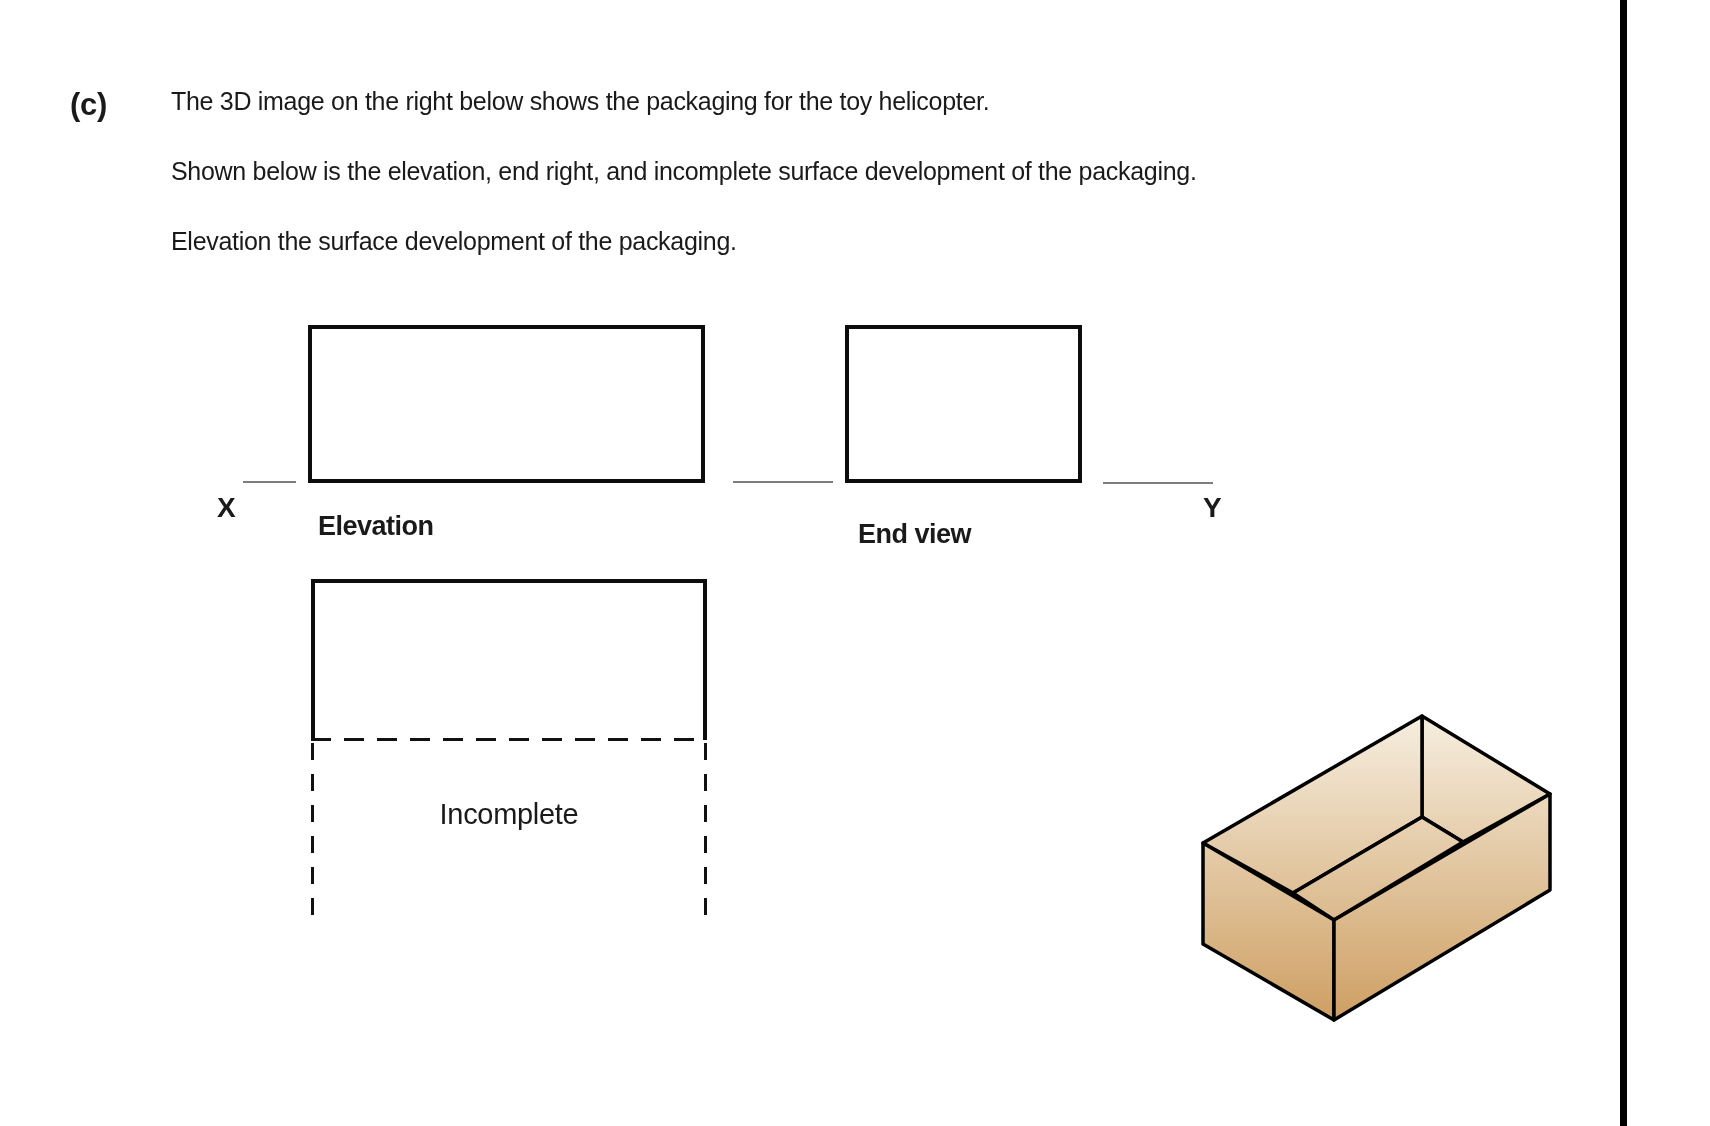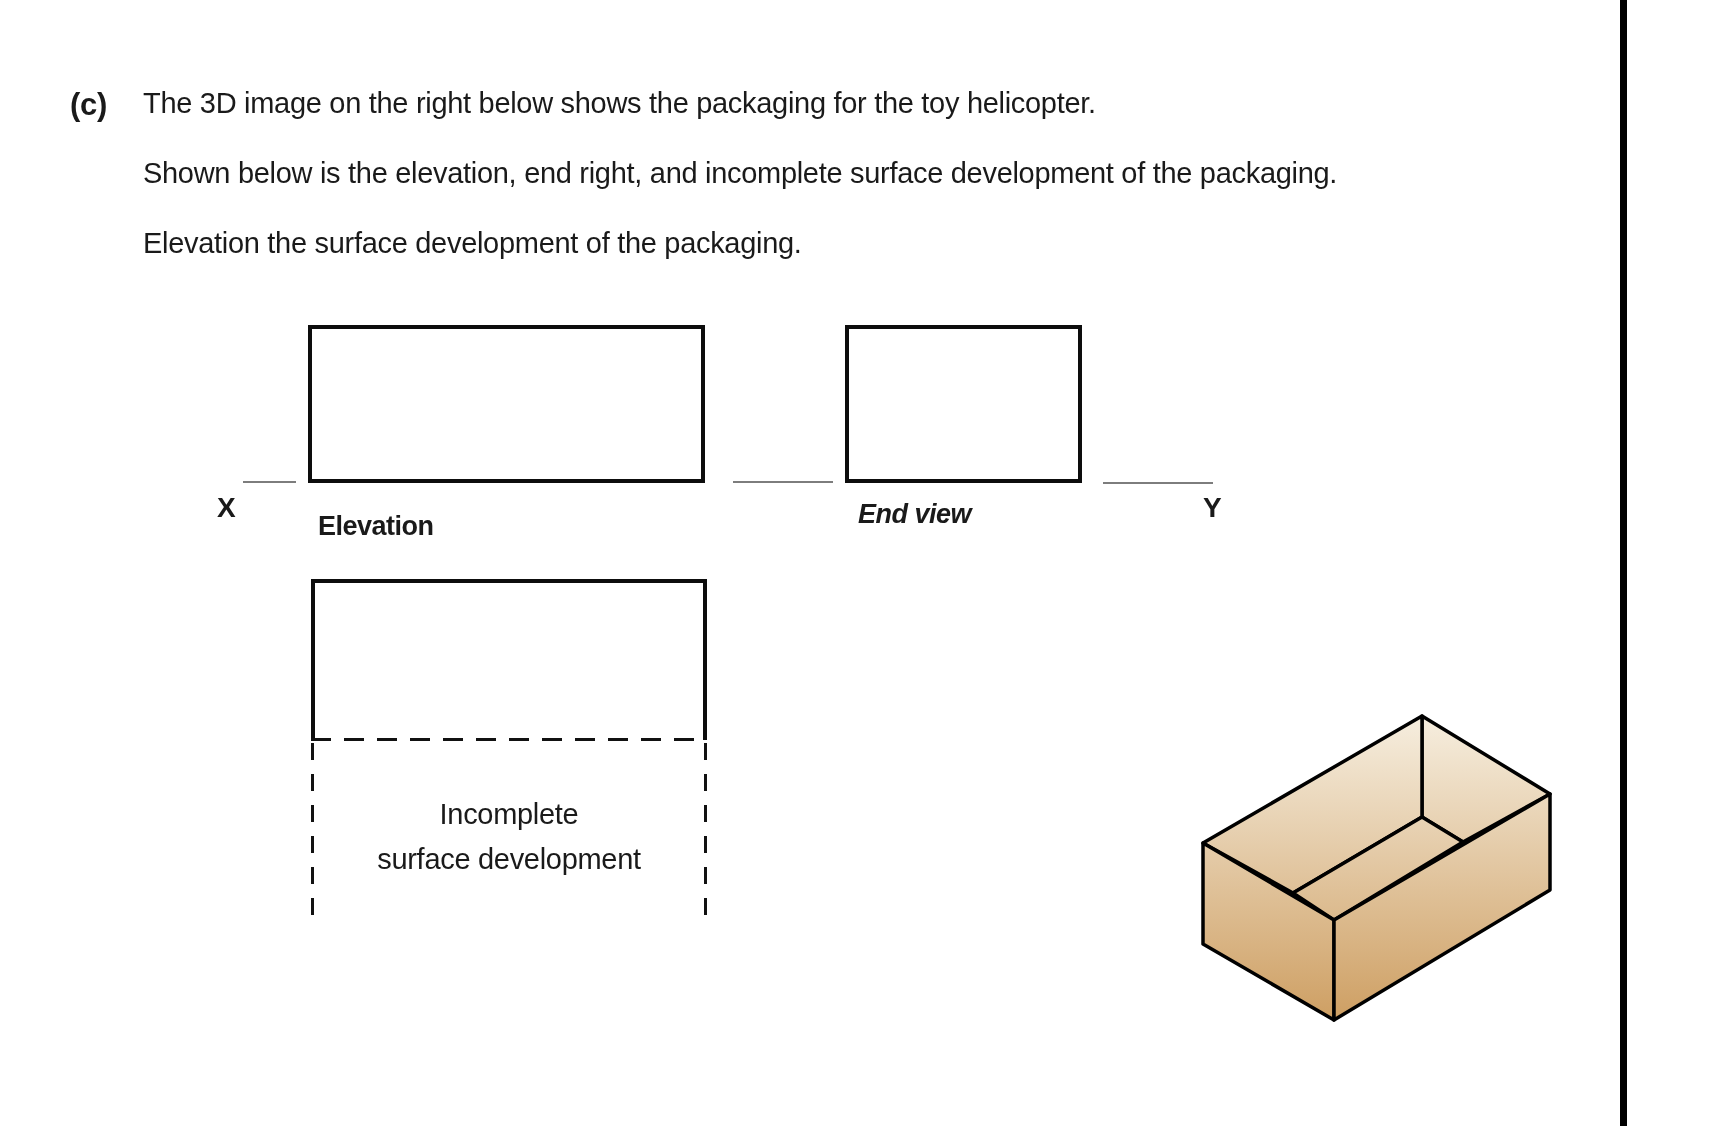--- a/index.html
+++ b/index.html
@@ -10,22 +10,22 @@
     position: absolute; left: 1620px; top: 0; width: 7px; height: 1126px;
     background: #000;
   }
 
   
   .q-label {
     position: absolute; left: 70px; top: 87px;
     font-size: 31px; font-weight: bold; letter-spacing: -0.3px;
   }
   .q-line {
-    position: absolute; left: 143px; white-space: nowrap;
-    font-size: 29px; letter-spacing: -0.3px;
+    position: absolute; left: 171px; white-space: nowrap;
+    font-size: 25px; letter-spacing: -0.3px;
   }
   .q1 { top: 87px; }
   .q2 { top: 157px; }
   .q3 { top: 227px; }
 
   
   .gline { position: absolute; height: 2px; background: #7d7d7d; }
   .g1 { left: 243px; top: 481px; width: 53px; }
   .g2 { left: 733px; top: 481px; width: 100px; }
   .g3 { left: 1103px; top: 482px; width: 110px; }
@@ -33,21 +33,21 @@
   .view-rect { position: absolute; border: 4px solid #0d0d0d; background: #fff; }
   .elevation-rect { left: 308px; top: 325px; width: 397px; height: 158px; }
   .endview-rect  { left: 845px; top: 325px; width: 237px; height: 158px; }
 
   .axis-label { position: absolute; font-size: 28px; font-weight: bold; }
   .axis-x { left: 217px; top: 492px; }
   .axis-y { left: 1203px; top: 492px; }
 
   .view-label { position: absolute; font-size: 27px; font-weight: bold; letter-spacing: -0.5px; }
   .lbl-elev { left: 318px; top: 499px; margin-top: 12px; }
-  .lbl-end  { left: 858px; top: 499px; font-style: italic; }
+  .lbl-end  { left: 858px; top: 519px; }
 
   
   .dev-solid {
     position: absolute; left: 311px; top: 579px; width: 396px; height: 161px;
     border-top: 4px solid #0d0d0d;
     border-left: 4px solid #0d0d0d;
     border-right: 4px solid #0d0d0d;
     background: #fff;
   }
   .dash-h {
@@ -92,21 +92,20 @@
   <div class="axis-label axis-y">Y</div>
   <div class="view-label lbl-elev">Elevation</div>
   <div class="view-label lbl-end">End view</div>
 
   <div class="dev-solid"></div>
   <div class="dash-h"></div>
   <div class="dash-v dash-left"></div>
   <div class="dash-v dash-right"></div>
   <div class="dev-caption">
     <div>Incomplete</div>
-    <div>surface development</div>
   </div>
 
   <svg class="box3d" width="385" height="335" viewBox="1185 700 385 335">
     <defs>
       <linearGradient id="boxGrad" x1="0" y1="716" x2="0" y2="1020" gradientUnits="userSpaceOnUse">
         <stop offset="0" stop-color="#F6EEDF"></stop>
         <stop offset="1" stop-color="#CE9F63"></stop>
       </linearGradient>
     </defs>
     <g fill="url(#boxGrad)" stroke="#000000" stroke-width="3.5" stroke-linejoin="round">

